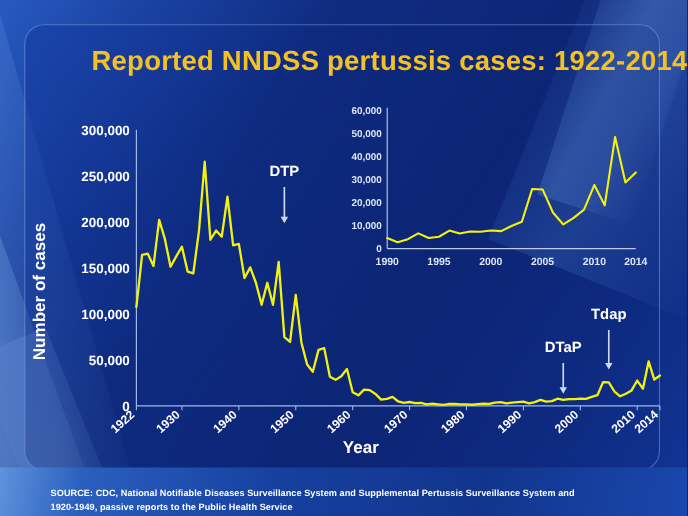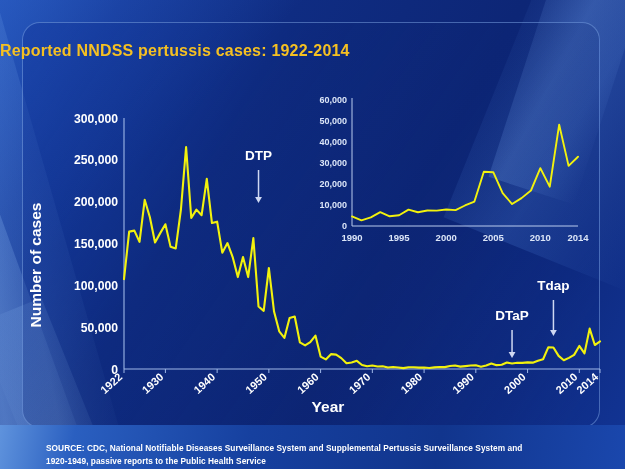--- a/index.html
+++ b/index.html
@@ -60,23 +60,23 @@
     width: 578px; height: 406px;
     border: 1px solid rgba(140,180,240,0.45);
     border-radius: 18px;
     background: linear-gradient(125deg, rgba(20,58,160,0.55) 0%, rgba(12,38,118,0.25) 35%, rgba(10,32,108,0.12) 70%, rgba(16,48,140,0.35) 100%);
     box-sizing: border-box;
   }
 
   #title {
     position: absolute;
     left: 0; right: 0; top: 42px;
-    text-align: left;
+    text-align: right;
     color: #f5c022;
-    font-size: 16px;
+    font-size: 25px;
     font-weight: bold;
     letter-spacing: 0.2px;
   }
 
   #chartarea {
     position: absolute;
     left: 0; top: 0;
     width: 625px; height: 469px;
   }
 

